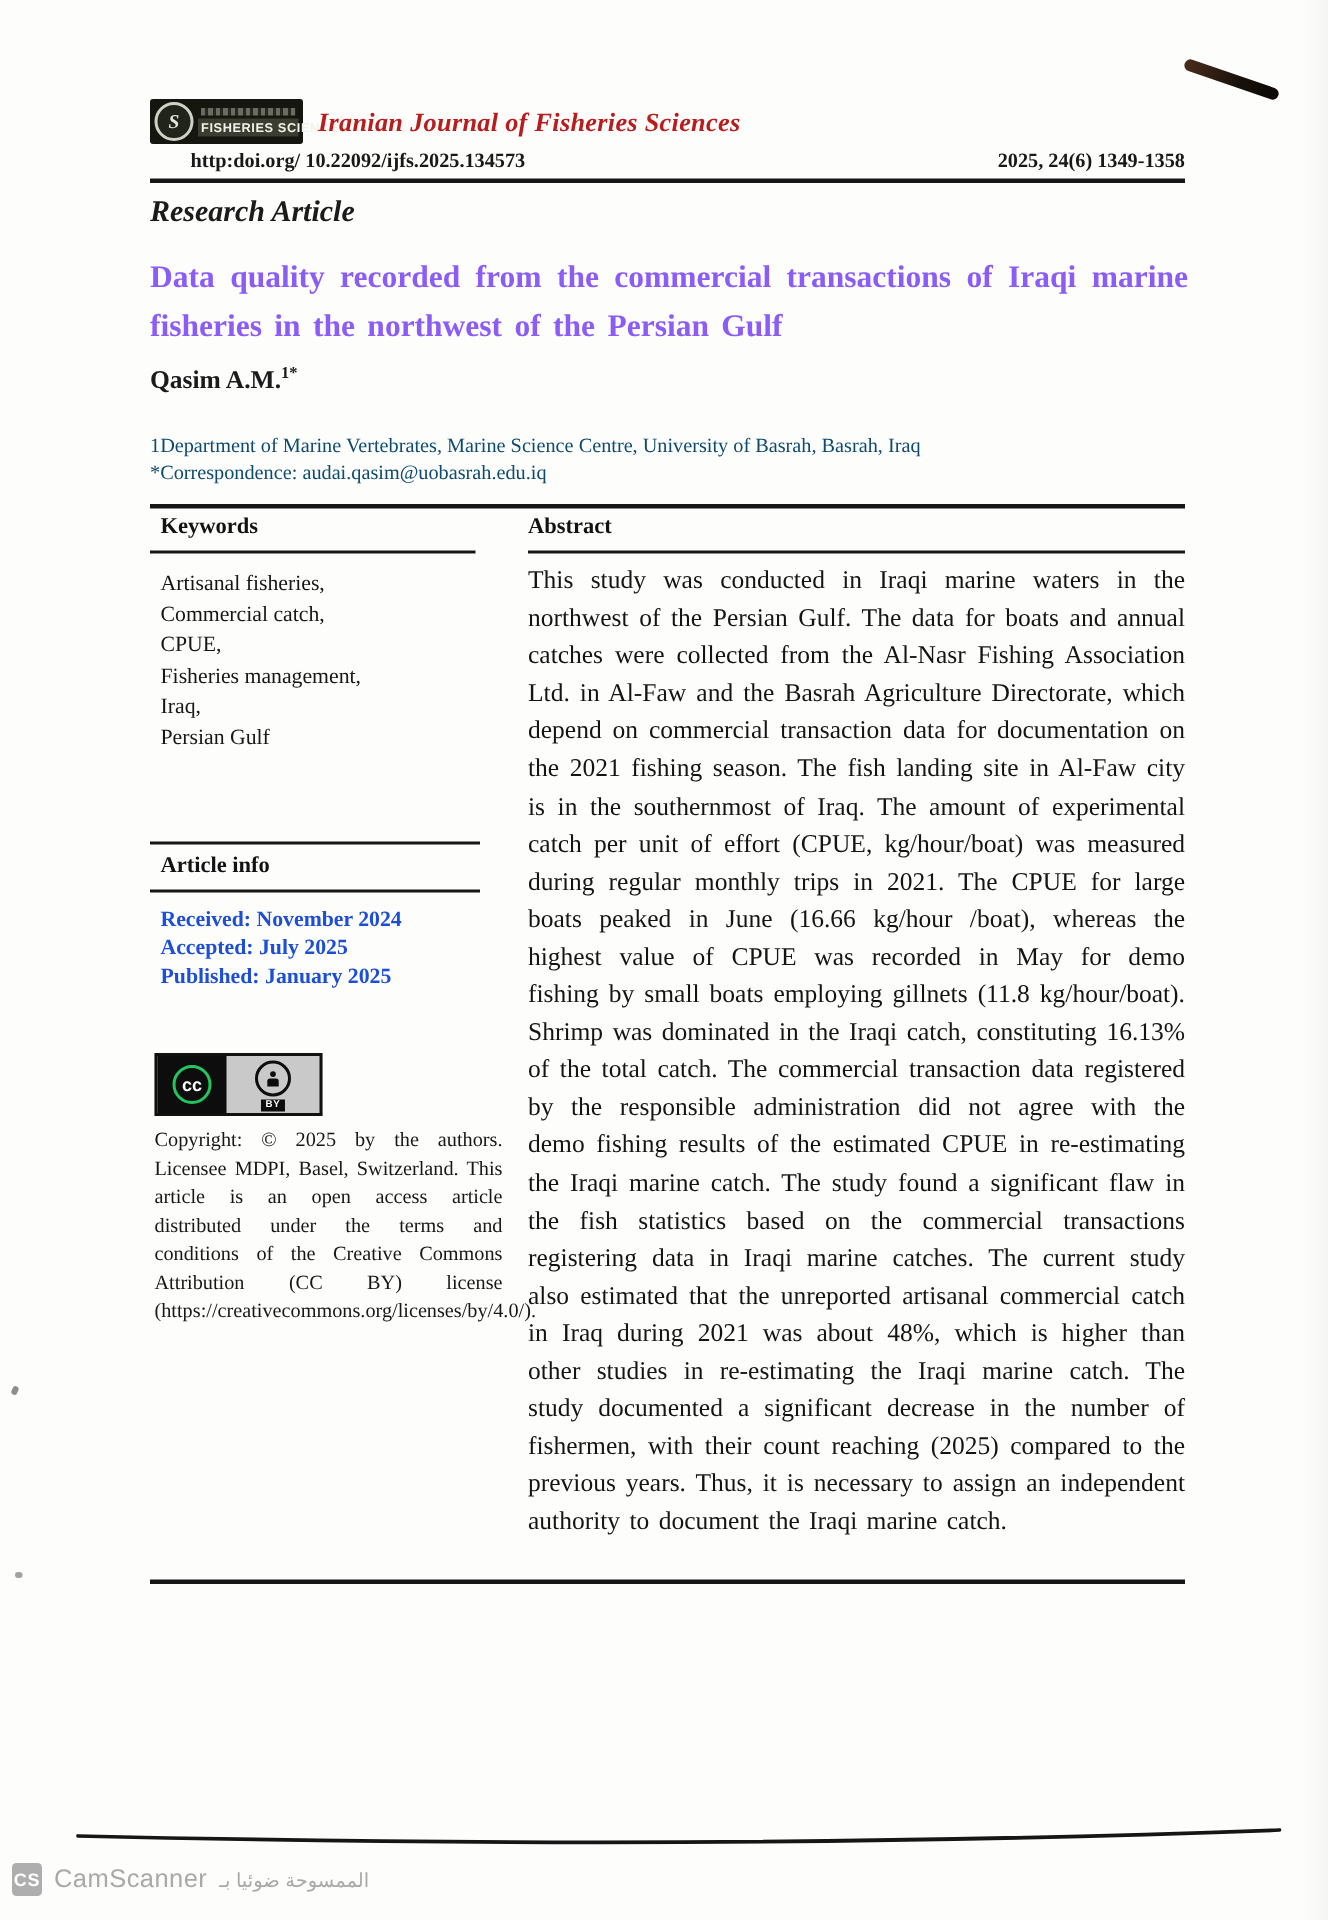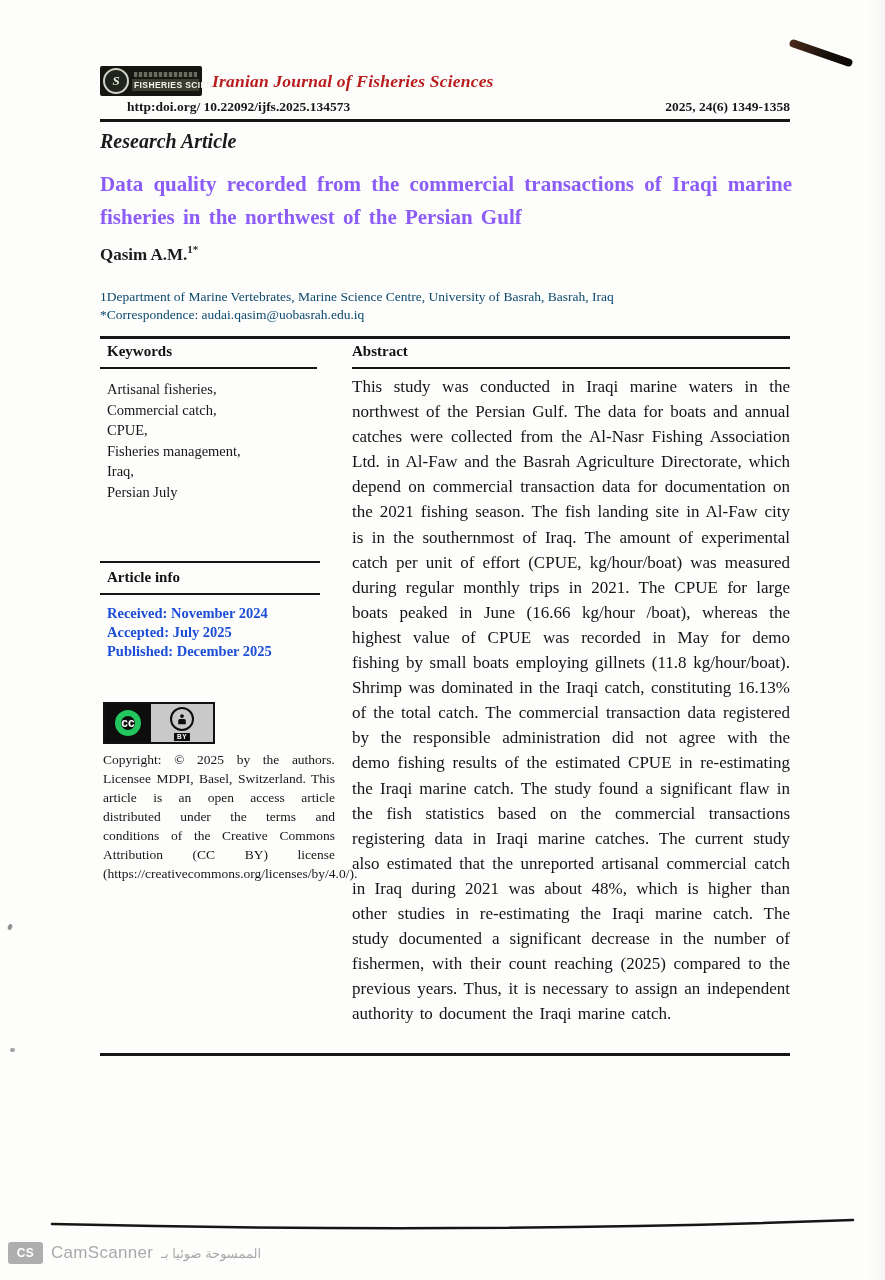--- a/index.html
+++ b/index.html
@@ -60,21 +60,21 @@
   .kw-list span{display:block;}
   .info-list{position:absolute;left:107px;top:604px;font-size:14.5px;line-height:19px;font-weight:600;color:#1d4ed8;}
   .info-list span{display:block;}
   
   .cc-badge{
     position:absolute;left:103px;top:702px;width:112px;height:42px;
     border:2px solid #111;box-sizing:border-box;display:flex;background:#c9c9c9;
   }
   .cc-left{flex:0 0 46px;background:#0d0d0d;display:flex;align-items:center;justify-content:center;}
   .cc-circle{
-    width:26px;height:26px;border-radius:50%;border:6px solid #22c55e;box-sizing:border-box;
+    width:26px;height:26px;border-radius:50%;border:2px solid #22c55e;box-sizing:border-box;
     color:#fff;font-family:"Liberation Sans", sans-serif;font-weight:bold;font-size:12px;
     display:flex;align-items:center;justify-content:center;background:#0d0d0d;line-height:1;
   }
   .cc-right{flex:1;position:relative;display:flex;align-items:flex-start;justify-content:center;}
   .by-circle{
     margin-top:3px;width:24px;height:24px;border-radius:50%;border:2.5px solid #0d0d0d;
     box-sizing:border-box;display:flex;align-items:center;justify-content:center;background:#c9c9c9;
   }
   .by-chip{
     position:absolute;bottom:1px;left:50%;transform:translateX(-50%);
@@ -96,21 +96,21 @@
     transform:rotate(19deg);
   }
   .speck1{position:absolute;left:8px;top:924px;width:4px;height:6px;background:#8f8f8f;transform:rotate(25deg);border-radius:2px;}
   .speck2{position:absolute;left:10px;top:1048px;width:5px;height:4px;background:#a2a2a2;border-radius:2px;}
   .scan-line{position:absolute;left:50px;top:1217px;}
   .footer{
     position:absolute;left:8px;top:1242px;display:flex;align-items:center;gap:8px;
     font-family:"Liberation Sans", sans-serif;color:#a9a9a9;
   }
   .cs-logo{
-    width:35px;height:22px;background:#aeaeae;border-radius:3px;color:#fff;
+    width:20px;height:22px;background:#aeaeae;border-radius:3px;color:#fff;
     font-size:12px;font-weight:bold;display:flex;align-items:center;justify-content:center;
     letter-spacing:.5px;
   }
   .cs-name{font-size:17px;letter-spacing:.3px;}
   .cs-arabic{font-size:13px;direction:rtl;}
 </style>
 </head>
 <body>
 
 <div class="page">
@@ -138,30 +138,30 @@
   <div class="rule" style="left:100px;top:336px;width:690px;height:3px;"></div>
 
   <div class="col-heading" style="left:107px;top:343px;">Keywords</div>
   <div class="rule" style="left:100px;top:367px;width:217px;height:2px;"></div>
   <div class="kw-list">
     <span>Artisanal fisheries,</span>
     <span>Commercial catch,</span>
     <span>CPUE,</span>
     <span>Fisheries management,</span>
     <span>Iraq,</span>
-    <span>Persian July</span>
+    <span>Persian Gulf</span>
   </div>
 
   <div class="rule" style="left:100px;top:561px;width:220px;height:2px;"></div>
   <div class="col-heading" style="left:107px;top:569px;">Article info</div>
   <div class="rule" style="left:100px;top:593px;width:220px;height:2px;"></div>
   <div class="info-list">
     <span>Received: November 2024</span>
     <span>Accepted: July 2025</span>
-    <span>Published: December 2025</span>
+    <span>Published: January 2025</span>
   </div>
 
   <div class="cc-badge">
     <div class="cc-left">
       <div class="cc-circle">cc</div>
     </div>
     <div class="cc-right">
       <div class="by-circle">
         <svg width="14" height="14" viewBox="0 0 24 24">
           <circle cx="12" cy="7" r="3.2" fill="#0d0d0d"></circle>

